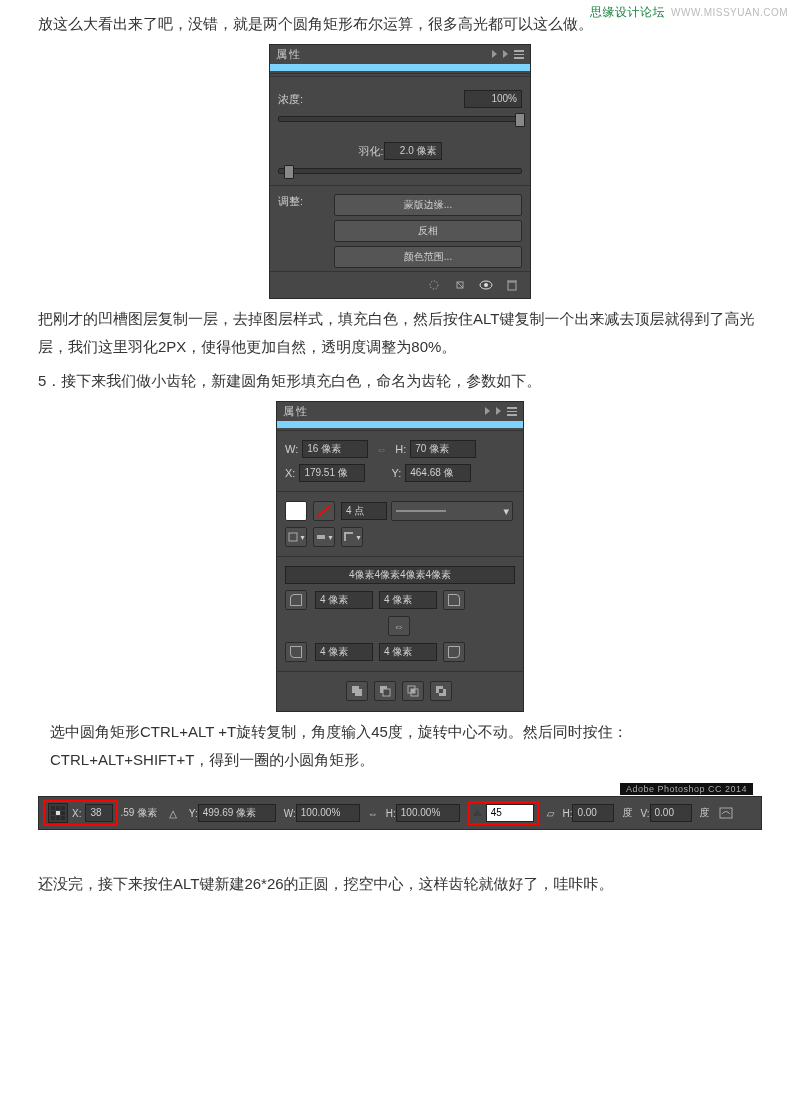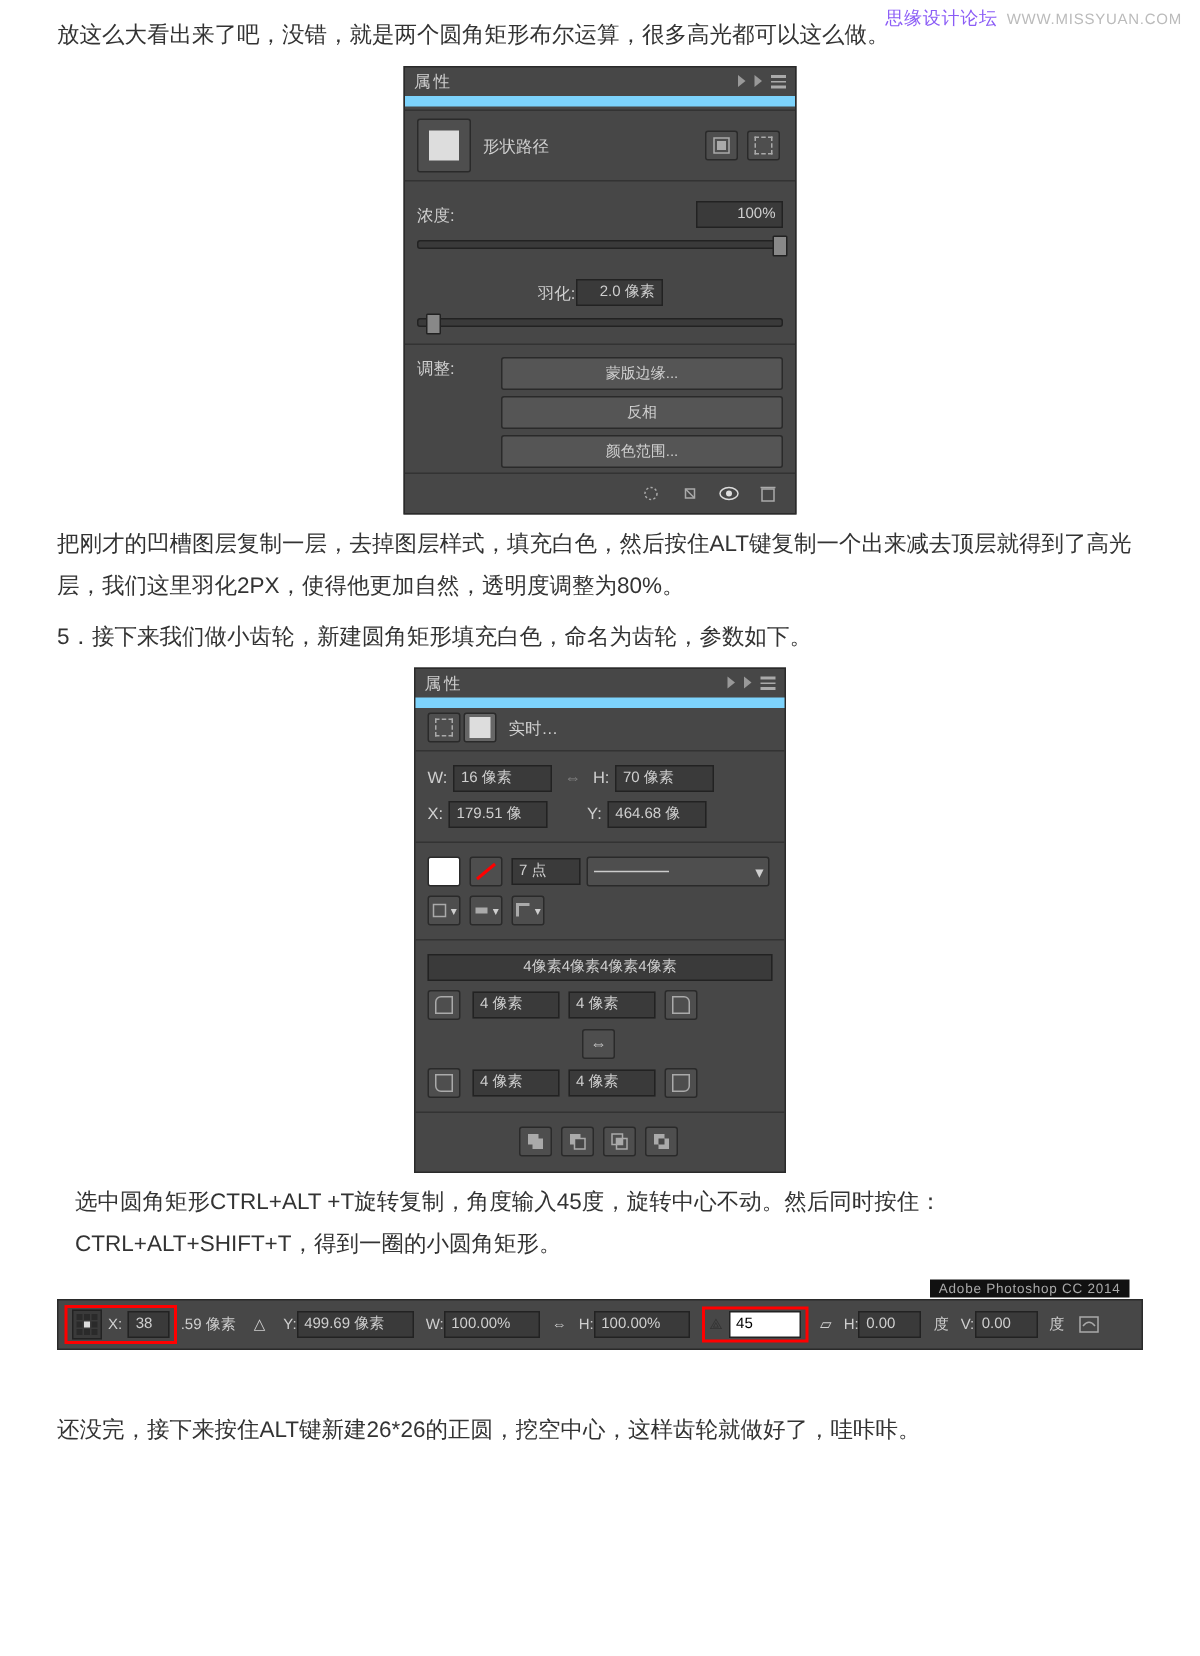--- a/index.html
+++ b/index.html
@@ -1,18 +1,18 @@
 <!DOCTYPE html>
 <html><head>
 <meta charset="utf-8">
 <style>
   body{margin:0;background:#fff;font-family:"Microsoft YaHei","PingFang SC",Arial,sans-serif;color:#333;width:800px}
   .page{padding:10px 0}
   .watermark{position:absolute;top:4px;right:12px;font-size:10px;color:#bbb;letter-spacing:.5px}
-  .watermark .cn{color:#8b5cf6;font-size:12px;margin-right:6px}
+  .watermark .cn{color:#15803d;font-size:12px;margin-right:6px}
   .para{font-size:15px;line-height:28px;margin:0 0 6px 0;padding:0 38px}
   .para.tight{padding:0 50px}
   .center{display:flex;justify-content:center;margin-bottom:6px}
 
   
   .panel{background:#474747;border:1px solid #2a2a2a;font-size:11px;color:#cfcfcf;position:relative}
   .panel .hdr{display:flex;align-items:center;justify-content:space-between;padding:2px 6px;border-bottom:7px solid #7dd3fc}
   .panel .hdr .title{letter-spacing:2px}
   .panel .hdr .ctl{display:flex;gap:6px}
   .triangle{width:0;height:0;border-top:4px solid transparent;border-bottom:4px solid transparent;border-left:5px solid #999}
@@ -68,39 +68,20 @@
             <span class="triangle"></span>
             <span class="triangle"></span>
             <span class="menu-lines">
               <span></span>
               <span></span>
               <span></span>
             </span>
           </span>
       </div>
       <div class="sep"></div>
-      <div class="row" style="justify-content:space-between">
-        <span style="display:flex;align-items:center">
-          <span class="icon-box big">
-              <span class="white-sq" style="width:20px;height:20px"></span>
-            </span>
-          <span class="label">形状路径</span>
-        </span>
-        <span style="display:flex;gap:4px">
-          <span class="icon-box">
-              <svg width="12" height="12" viewBox="0 0 12 12">
-                <rect x="1" y="1" width="10" height="10" fill="none" stroke="#aaa"></rect>
-                <rect x="3" y="3" width="6" height="6" fill="#aaa"></rect>
-              </svg>
-            </span>
-          <span class="icon-box">
-              <span class="dashed-sq"></span>
-            </span>
-        </span>
-      </div>
       <div class="sep"></div>
       <div class="row" style="margin-top:10px;justify-content:space-between">
         <span>浓度:</span>
         <span class="field">100%</span>
       </div>
       <div class="row">
           <div class="slider">
             <span class="thumb" style="left:calc(99% - 4px)"></span>
           </div>
         </div>
@@ -160,29 +141,20 @@
         <span class="ctl">
             <span class="triangle"></span>
             <span class="triangle"></span>
             <span class="menu-lines">
               <span></span>
               <span></span>
               <span></span>
             </span>
           </span>
       </div>
-      <div class="row">
-        <span class="icon-box">
-            <span class="dashed-sq"></span>
-          </span>
-        <span class="icon-box active">
-            <span class="white-sq"></span>
-          </span>
-        <span class="label">实时…</span>
-      </div>
       <div class="sep"></div>
       <div class="row" style="gap:4px;margin-top:6px">
         <span>W:</span>
         <span class="field" style="min-width:56px;text-align:left">16 像素</span>
         <span style="margin:0 4px;color:#888">⇔</span>
         <span>H:</span>
         <span class="field" style="min-width:56px;text-align:left">70 像素</span>
       </div>
       <div class="row" style="gap:4px">
         <span>X:</span>
@@ -192,21 +164,21 @@
         <span class="field" style="min-width:56px;text-align:left">464.68 像</span>
       </div>
       <div class="sep" style="margin:6px 0"></div>
       <div class="row" style="gap:4px">
         <span class="icon-box" style="background:#fff"></span>
         <span class="icon-box">
             <svg width="16" height="14">
               <line x1="2" y1="12" x2="14" y2="2" stroke="red" stroke-width="2"></line>
             </svg>
           </span>
-        <span class="field" style="min-width:36px;text-align:left">7 点</span>
+        <span class="field" style="min-width:36px;text-align:left">4 点</span>
         <span class="icon-box" style="flex:1;justify-content:flex-start;padding-left:4px">
             <svg width="50" height="8">
               <line x1="0" y1="4" x2="50" y2="4" stroke="#ccc"></line>
             </svg>
             <span style="margin-left:auto;margin-right:3px">▾</span>
           </span>
       </div>
       <div class="row" style="gap:4px">
         <span class="icon-box">
             <svg width="12" height="12">

